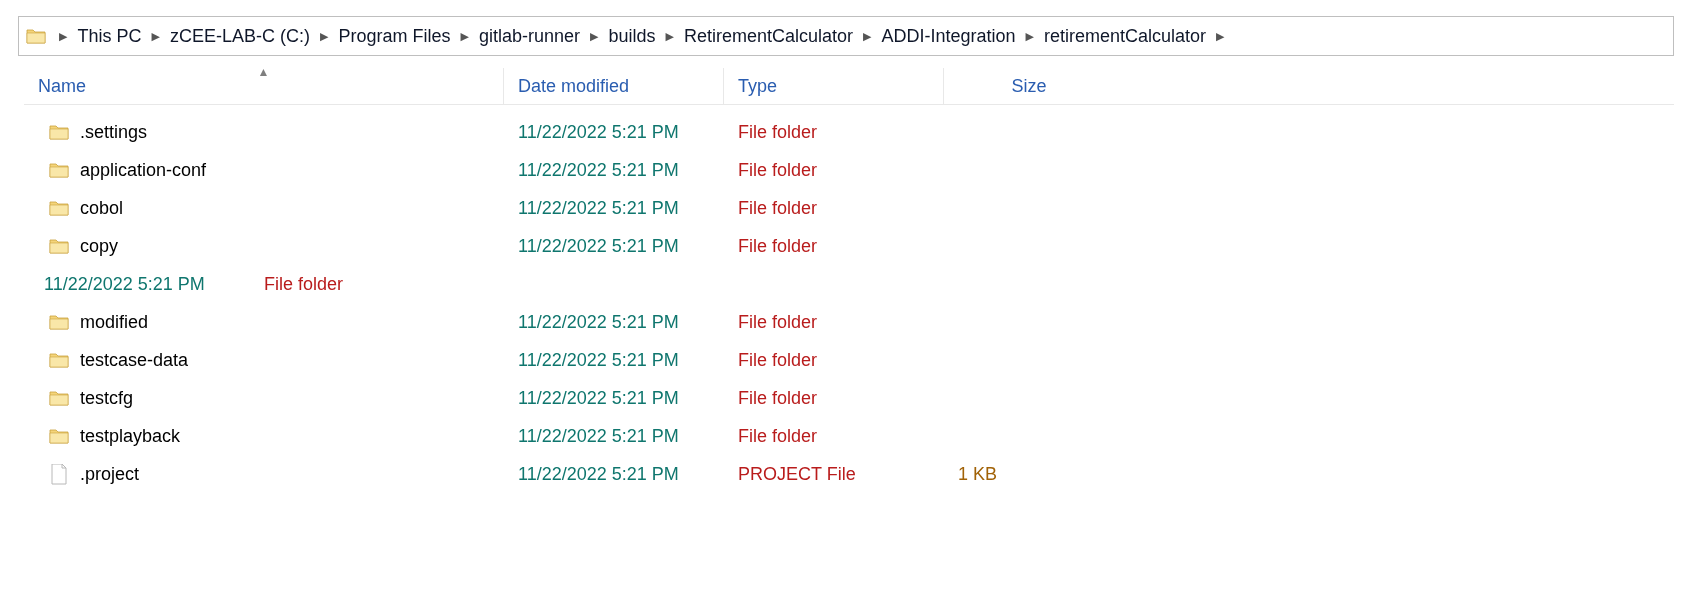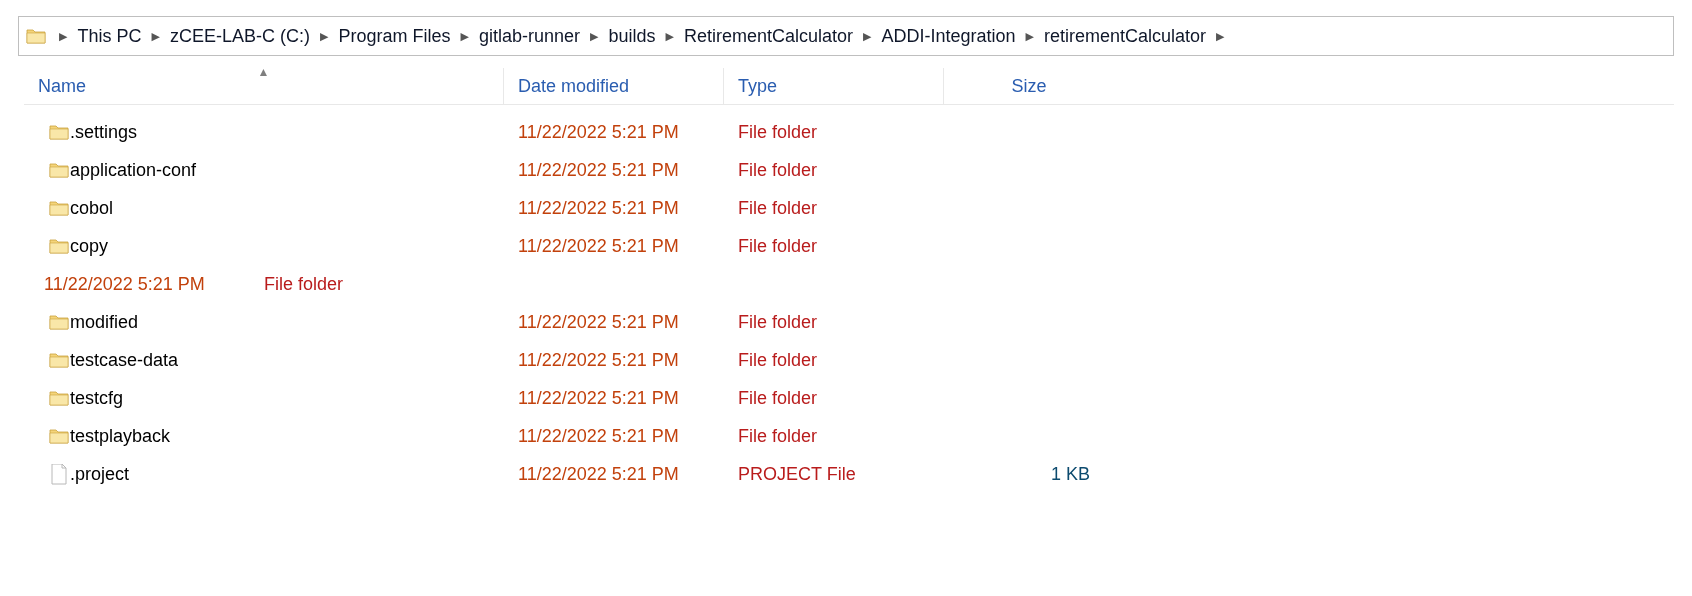--- a/index.html
+++ b/index.html
@@ -15,24 +15,24 @@
 .hcell{display:flex;align-items:center;border-right:1px solid #e8e8e8;padding:0 14px;box-sizing:border-box;cursor:default}
 .hcell:last-child{border-right:none}
 .col-name{width:480px;position:relative}
 .col-date{width:220px}
 .col-type{width:220px}
 .col-size{width:170px;justify-content:center}
 .sort-ind{position:absolute;left:50%;top:-2px;transform:translateX(-50%);font-size:12px;color:#7f7f7f;line-height:1}
 .rows{padding-top:8px}
 .row{display:flex;align-items:center;height:38px;padding-left:6px;cursor:default}
 .row .c{box-sizing:border-box;padding:0 14px;overflow:hidden;text-overflow:ellipsis;white-space:nowrap}
-.row .c-name{width:474px;display:flex;align-items:flex-start;gap:0;padding-left:18px}
-.row .c-date{width:220px;color:#c2410c}
+.row .c-name{width:474px;display:flex;align-items:flex-start;gap:10px;padding-left:18px}
+.row .c-date{width:220px;color:#0f766e}
 .row .c-type{width:220px;color:#b91c1c}
-.row .c-size{width:170px;color:#0c4a6e;text-align:right;padding-right:24px}
+.row .c-size{width:170px;color:#a16207;padding-right:24px}
 .icon{width:22px;height:20px;display:inline-flex;align-items:center;justify-content:center}
 .file-svg{width:18px;height:22px}
 </style>
 </head>
 <body>
 
 <div class="window">
 
   <div class="addrbar">
     <span class="addr-icon">

